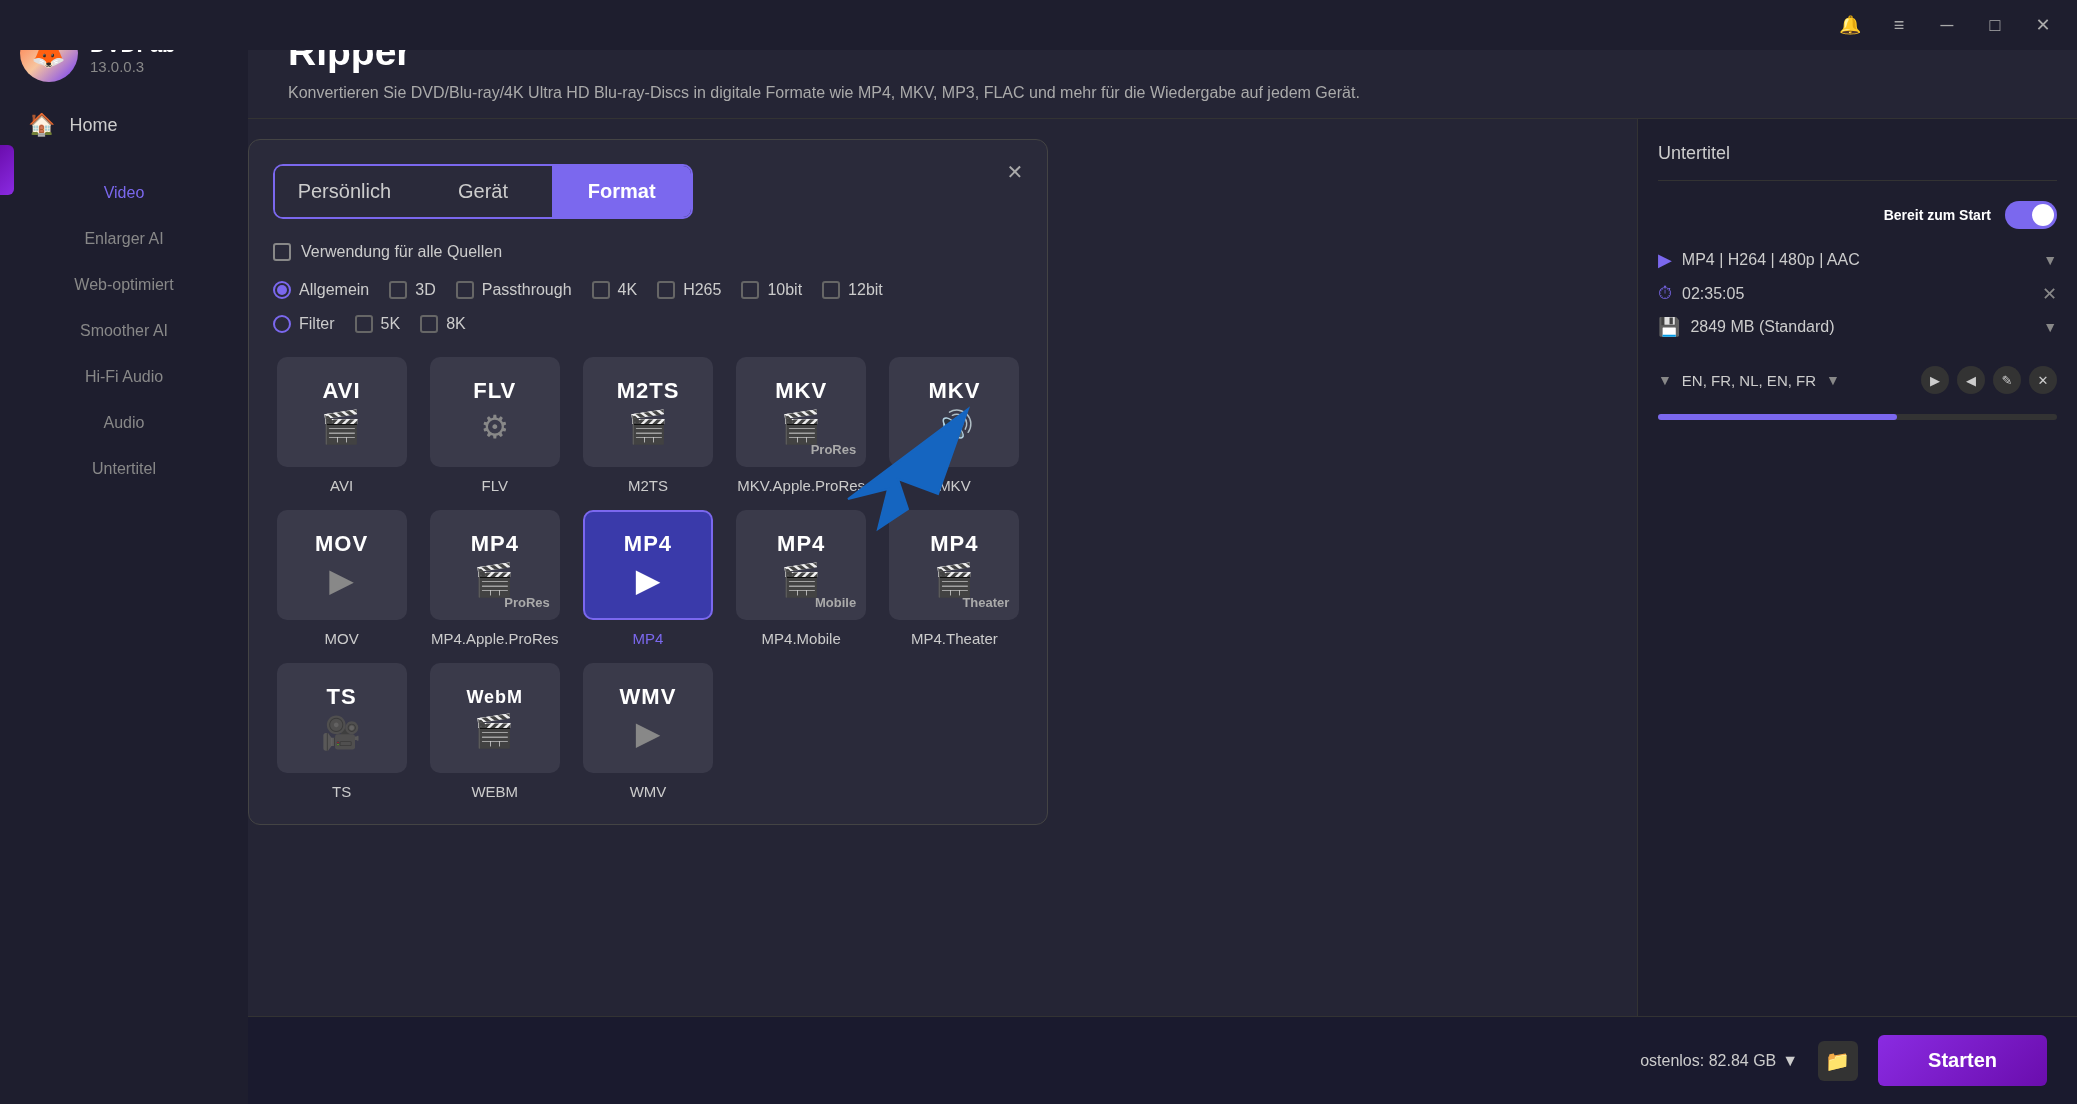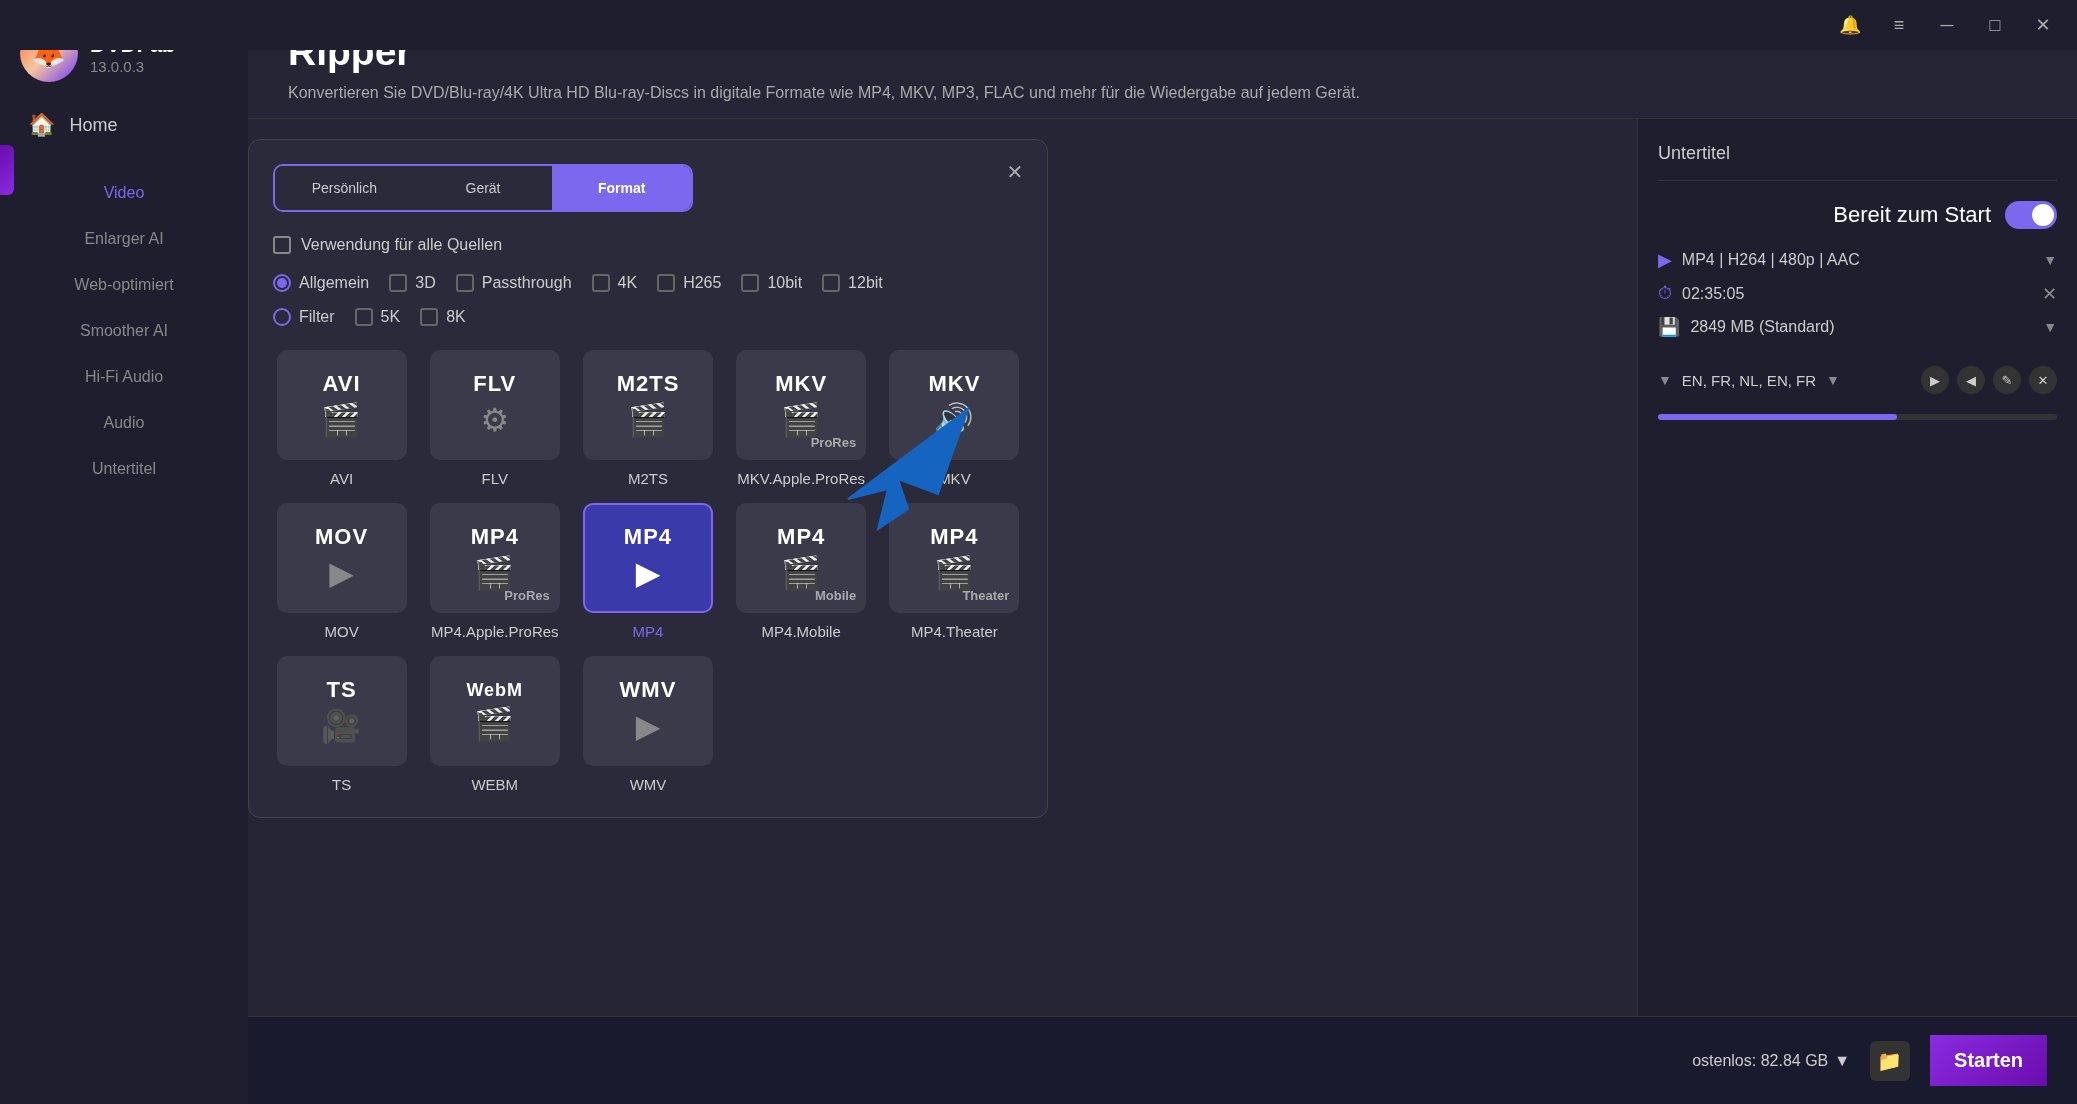--- a/index.html
+++ b/index.html
@@ -161,21 +161,21 @@
       margin-bottom: 24px;
       border: 2px solid #7b68ee;
       border-radius: 10px;
       overflow: hidden;
       width: 420px;
     }
     .tab-item {
       flex: 1;
       padding: 14px 20px;
       text-align: center;
-      font-size: 14px;
+      font-size: 20px;
       cursor: pointer;
       color: #ccc;
       background: #2a2a3a;
     }
     .tab-item.active {
       background: #7b68ee;
       color: #fff;
       font-weight: bold;
     }
 
@@ -340,23 +340,23 @@
 
     
     .ready-row {
       display: flex;
       align-items: center;
       justify-content: flex-end;
       gap: 14px;
       margin-bottom: 20px;
     }
     .ready-label {
-      font-size: 22px;
+      font-size: 14px;
       color: #fff;
-      font-weight: 400;
+      font-weight: 700;
     }
     .toggle {
       width: 52px; height: 28px;
       border-radius: 14px;
       background: #7b68ee;
       position: relative;
       cursor: pointer;
     }
     .toggle::after {
       content: '';
@@ -464,22 +464,22 @@
       border-radius: 6px;
       display: flex; align-items: center; justify-content: center;
       cursor: pointer;
       font-size: 20px;
     }
     .start-btn {
       background: linear-gradient(135deg, #8a2be2, #6a0dad);
       color: #fff;
       font-size: 20px;
       font-weight: bold;
-      padding: 14px 24px;
-      border-radius: 0;
+      padding: 14px 50px;
+      border-radius: 6px;
       cursor: pointer;
       border: none;
     }
 
     
     .arrow-pointer {
       position: absolute;
       top: 280px;
       left: 580px;
       width: 160px;

